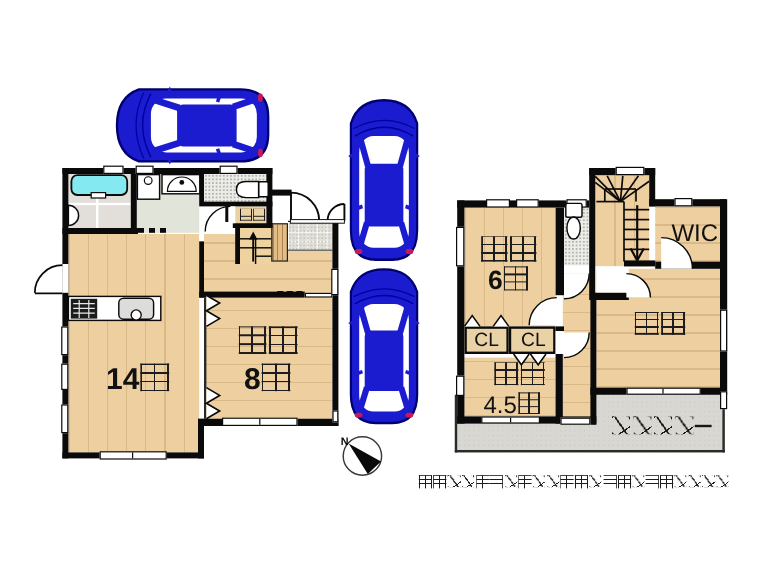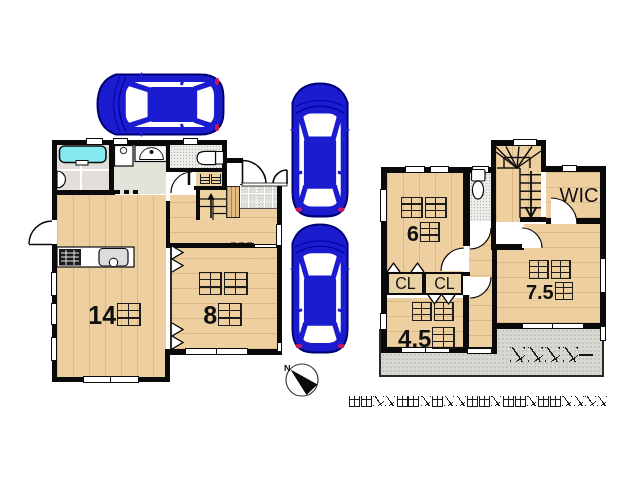--- a/index.html
+++ b/index.html
@@ -210,24 +210,23 @@
 
 <div class="t" style="left:374px;top:197px;width:100px;font-size:23px;"><span class="k"></span><span class="k"></span></div>
 <div class="t" style="left:374px;top:222px;width:100px;font-size:22px;font-weight:bold;">6<span class="k"></span></div>
 
 <div class="t" style="left:548px;top:185px;width:62px;font-size:20px;text-align:center;">WIC</div>
 
 <div class="t" style="left:389px;top:276px;width:33px;font-size:16px;">CL</div>
 <div class="t" style="left:428px;top:276px;width:33px;font-size:16px;">CL</div>
 
 <div class="t" style="left:383px;top:302px;width:100px;font-size:21px;"><span class="k"></span><span class="k"></span></div>
-<div class="t" style="left:377px;top:327px;width:100px;font-size:24px;font-weight:bold;">4.5<span class="k"></span></div>
+<div class="t" style="left:377px;top:327px;width:100px;font-size:20px;font-weight:normal;">4.5<span class="k"></span></div>
 
 <div class="t" style="left:500px;top:260px;width:100px;font-size:21px;"><span class="k"></span><span class="k"></span></div>
-<div class="t" style="left:500px;top:282px;width:100px;font-size:20px;font-weight:bold;">7.5<span class="k"></span></div>
 
 <div class="t" style="left:503px;top:347px;width:96px;font-size:17.5px;"><span class="a"></span><span class="a"></span><span class="a"></span><span class="a"></span><span style="display:inline-block;width:0.8em;height:2px;background:#161616;vertical-align:0.28em;"></span></div>
 
 <div class="t" style="left:349px;top:396px;width:262px;font-size:11.7px;text-align:left;"><span class="k"></span><span class="k"></span><span class="a"></span><span class="a"></span><span class="k"></span><span class="k"></span><span class="a"></span><span class="k"></span><span class="a"></span><span class="a"></span><span class="k"></span><span class="k"></span><span class="a"></span><span class="k"></span><span class="k"></span><span class="a"></span><span class="k"></span><span class="k"></span><span class="a"></span><span class="a"></span><span class="a"></span><span class="a"></span></div>
 
 <svg width="640" height="480" viewBox="0 0 640 480">
 <defs>
 
 <g id="car">
   <path d="M20,1.5 L105,1.5 Q128.5,1.5 128.5,24 L128.5,39 Q128.5,61.5 105,61.5 L20,61.5 Q1.5,55 1.5,31.5 Q1.5,8 20,1.5 Z" fill="#1b1bd0" stroke="#000070" stroke-width="2"></path>

